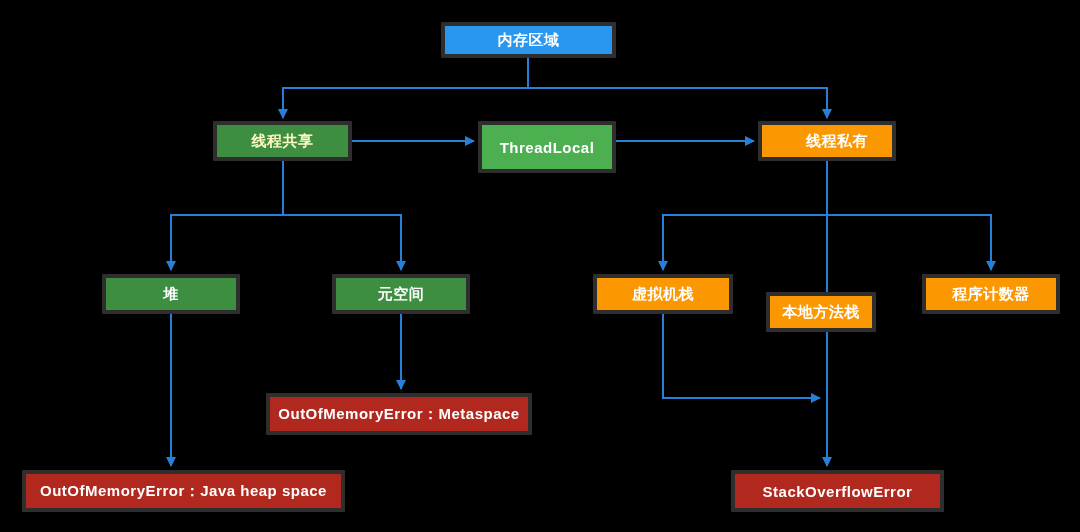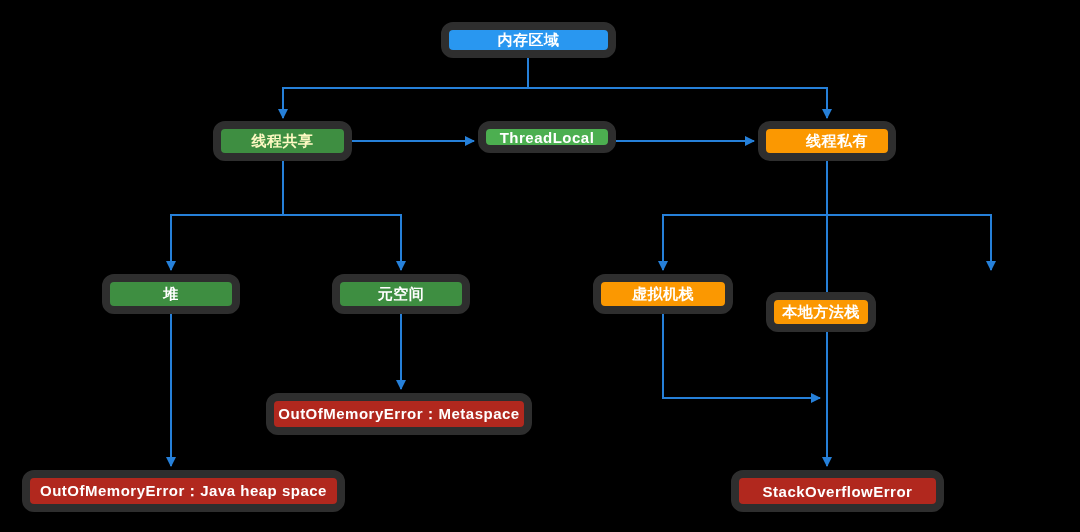--- a/index.html
+++ b/index.html
@@ -18,22 +18,22 @@
   #edge-layer {
     position: absolute;
     left: 0;
     top: 0;
     z-index: 1;
   }
   .node {
     position: absolute;
     z-index: 2;
     box-sizing: border-box;
-    border: 8px solid #fdba74;
-    border-radius: 12px;
+    border: 4px solid #fdba74;
+    border-radius: 1px;
     display: flex;
     align-items: center;
     justify-content: center;
   }
   .node span {
     color: #ffffff;
     font-weight: 700;
     font-size: 15px;
     letter-spacing: 0.5px;
     white-space: nowrap;
@@ -62,38 +62,41 @@
       <polyline points="663,314 663,398 820,398" fill="none" stroke="#2680D9" stroke-width="2" marker-end="url(#arrowhead)"></polyline>
       <polyline points="171,314 171,466" fill="none" stroke="#2680D9" stroke-width="2" marker-end="url(#arrowhead)"></polyline>
       <polyline points="401,314 401,389" fill="none" stroke="#2680D9" stroke-width="2" marker-end="url(#arrowhead)"></polyline>
     </svg>
     <div class="node" style="left: 441px; top: 22px; width: 175px; height: 36px; background: rgb(41, 151, 240); border-color: rgb(46, 46, 46);">
       <span style="color: rgb(255, 255, 255);">内存区域</span>
     </div>
     <div class="node" style="left: 213px; top: 121px; width: 139px; height: 40px; background: rgb(62, 142, 65); border-color: rgb(46, 46, 46);">
       <span style="color: #fef9c3;">线程共享</span>
     </div>
-    <div class="node" style="left: 478px; top: 121px; width: 138px; height: 32px; background: rgb(76, 175, 80); border-color: rgb(46, 46, 46);">
+    <div class="node" style="left: 478px; top: 121px; width: 138px; height: 52px; background: rgb(76, 175, 80); border-color: rgb(46, 46, 46);">
       <span style="color: rgb(255, 255, 255);">ThreadLocal</span>
     </div>
     <div class="node" style="left: 758px; top: 121px; width: 138px; height: 40px; background: rgb(251, 152, 1); border-color: rgb(46, 46, 46); padding-left: 20px;">
       <span style="color: rgb(255, 255, 255);">线程私有</span>
     </div>
     <div class="node" style="left: 102px; top: 274px; width: 138px; height: 40px; background: rgb(62, 142, 65); border-color: rgb(46, 46, 46);">
       <span style="color: rgb(255, 255, 255);">堆</span>
     </div>
     <div class="node" style="left: 332px; top: 274px; width: 138px; height: 40px; background: rgb(62, 142, 65); border-color: rgb(46, 46, 46);">
       <span style="color: rgb(255, 255, 255);">元空间</span>
     </div>
     <div class="node" style="left: 593px; top: 274px; width: 140px; height: 40px; background: rgb(251, 152, 1); border-color: rgb(46, 46, 46);">
       <span style="color: rgb(255, 255, 255);">虚拟机栈</span>
     </div>
     <div class="node" style="left: 758px; top: 292px; width: 110px; height: 40px; background: rgb(251, 152, 1); border-color: rgb(46, 46, 46); margin-left: 8px;">
       <span style="color: rgb(255, 255, 255);">本地方法栈</span>
     </div>
+    <div class="node" style="left: 922px; top: 274px; width: 138px; height: 40px; background: rgb(251, 152, 1); border-color: rgb(46, 46, 46);">
+      <span style="color: rgb(255, 255, 255);">程序计数器</span>
+    </div>
     <div class="node" style="left: 266px; top: 393px; width: 266px; height: 42px; background: rgb(177, 40, 30); border-color: rgb(46, 46, 46);">
       <span style="color: rgb(255, 255, 255);">OutOfMemoryError：Metaspace</span>
     </div>
     <div class="node" style="left: 22px; top: 470px; width: 323px; height: 42px; background: rgb(177, 40, 30); border-color: rgb(46, 46, 46);">
       <span style="color: rgb(255, 255, 255);">OutOfMemoryError：Java heap space</span>
     </div>
     <div class="node" style="left: 731px; top: 470px; width: 213px; height: 42px; background: rgb(177, 40, 30); border-color: rgb(46, 46, 46);">
       <span style="color: rgb(255, 255, 255);">StackOverflowError</span>
     </div>
   </div>

